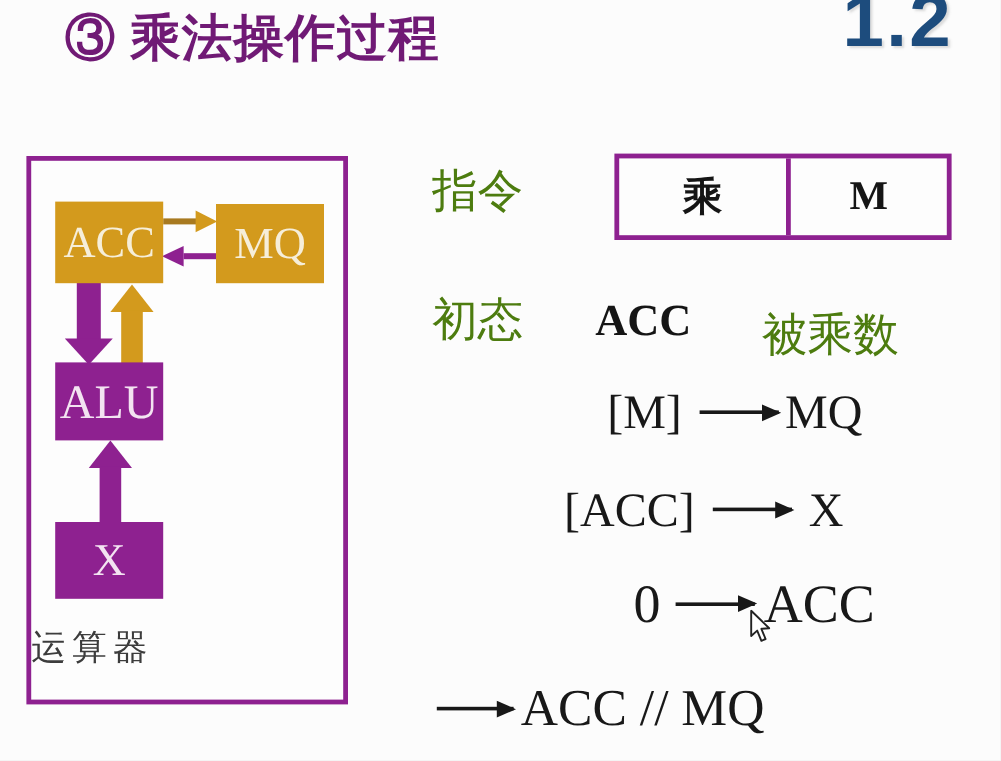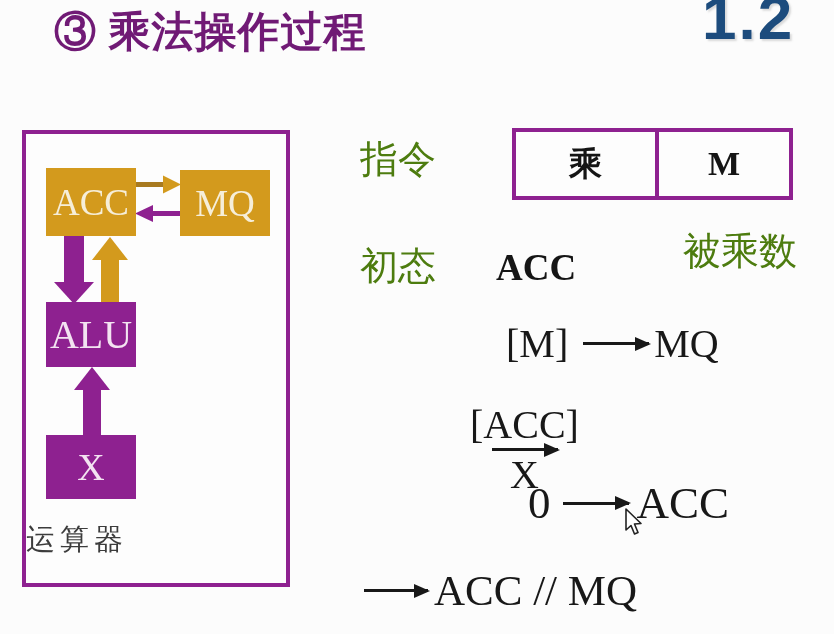--- a/index.html
+++ b/index.html
@@ -25,33 +25,33 @@
   #alu{left:20px;top:168px;width:90px;height:65px;font-size:40px;}
   #xreg{left:20px;top:301px;width:90px;height:64px;font-size:38px;}
   .diagram-label{position:absolute;left:0;right:0;top:386px;text-align:left;font-size:29px;
            color:#3c3c3c;letter-spacing:5px;}
 
   
   .zh-label{position:absolute;font-size:38px;font-weight:400;color:#4d7c0f;white-space:nowrap;}
   #lbl-instr{left:360px;top:134px;}
   #lbl-init{left:360px;top:241px;}
   #init-acc{position:absolute;left:496px;top:246px;font-size:37px;font-weight:700;color:#151515;}
-  #init-operand{left:635px;top:226px;margin-left:48px;}
+  #init-operand{left:635px;top:254px;}
 
   
   .instr-table{position:absolute;left:512px;top:128px;width:281px;height:72px;
            border:4px solid #8e2190;box-sizing:border-box;display:flex;background:#fdfdfd;}
   .instr-cell{display:flex;align-items:center;justify-content:center;font-weight:700;color:#151515;}
   .cell-op{width:139px;border-right:4px solid #8e2190;font-size:33px;}
   .cell-addr{flex:1;font-size:34px;}
 
   
   .step{position:absolute;display:flex;align-items:center;color:#181818;white-space:nowrap;}
   .s1{left:506px;top:320px;font-size:40px;}
-  .s2{left:470px;top:401px;font-size:40px;flex-direction:column;}
+  .s2{left:470px;top:401px;font-size:40px;}
   .s3{left:528px;top:477px;font-size:45px;}
   .s4{left:356px;top:566px;font-size:43px;}
   .fa{width:66px;height:3px;background:#181818;position:relative;flex:none;}
   .fa::after{content:"";position:absolute;right:-2px;top:50%;transform:translateY(-50%);
            width:0;height:0;border-left:16px solid #181818;
            border-top:7px solid transparent;border-bottom:7px solid transparent;}
   .s1 .fa{margin:0 5px 0 15px;}
   .s2 .fa{margin:0 14px 0 15px;}
   .s3 .fa{margin:0 8px 0 12px;}
   .s4 .fa{margin:0 6px 0 8px;width:64px;}

